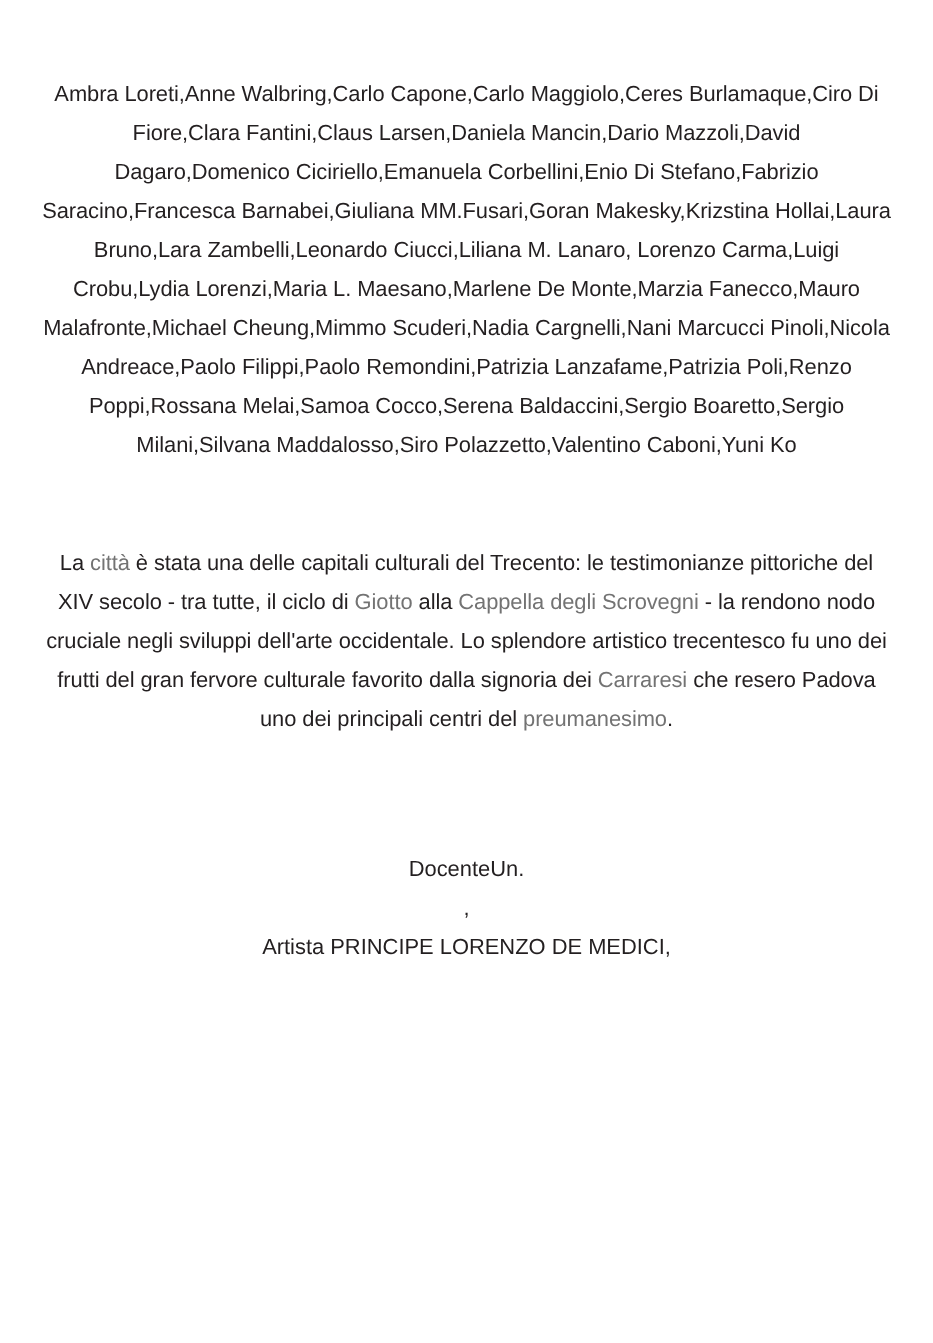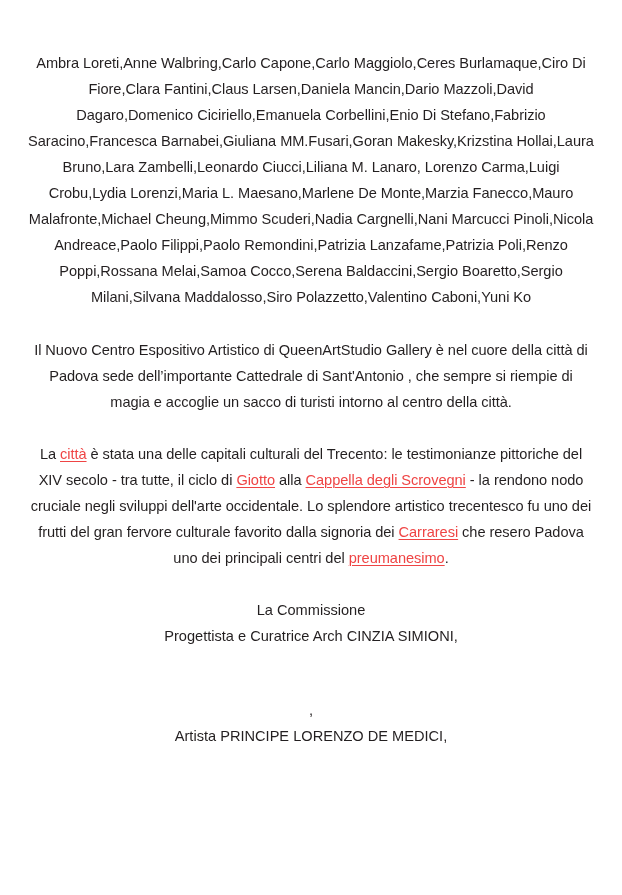--- a/index.html
+++ b/index.html
@@ -35,22 +35,21 @@
   .participants {
     margin-bottom: 0;
   }
 
   .gap-lg { height: 27px; }
   .gap-md { height: 26px; }
   .gap-sm { height: 22px; }
   .gap-line { height: 26px; }
 
   .link {
-    color: #ef4444;
-    text-decoration: underline;
+    color: #737373;
     text-underline-offset: 1.5px;
     text-decoration-thickness: 1px;
     cursor: pointer;
   }
 
   .commission {
     text-align: center;
     font-size: 14.6px;
     line-height: 26px;
   }
@@ -69,36 +68,32 @@
 </style>
 </head>
 <body>
 
 <div class="page">
 
   <p class="para participants">Ambra Loreti,Anne Walbring,Carlo Capone,Carlo Maggiolo,Ceres Burlamaque,Ciro Di Fiore,Clara Fantini,Claus Larsen,Daniela Mancin,Dario Mazzoli,David Dagaro,Domenico Ciciriello,Emanuela Corbellini,Enio Di Stefano,Fabrizio Saracino,Francesca Barnabei,Giuliana MM.Fusari,Goran Makesky,Krizstina Hollai,Laura Bruno,Lara Zambelli,Leonardo Ciucci,Liliana M. Lanaro, Lorenzo Carma,Luigi Crobu,Lydia Lorenzi,Maria L. Maesano,Marlene De Monte,Marzia Fanecco,Mauro Malafronte,Michael Cheung,Mimmo Scuderi,Nadia Cargnelli,Nani Marcucci Pinoli,Nicola Andreace,Paolo Filippi,Paolo Remondini,Patrizia Lanzafame,Patrizia Poli,Renzo Poppi,Rossana Melai,Samoa Cocco,Serena Baldaccini,Sergio Boaretto,Sergio Milani,Silvana Maddalosso,Siro Polazzetto,Valentino Caboni,Yuni Ko</p>
 
   <div class="gap-lg"></div>
 
-  <p class="para">Il Nuovo Centro Espositivo Artistico di QueenArtStudio Gallery è nel cuore della città di Padova sede dell’importante Cattedrale di Sant'Antonio , che sempre si riempie di magia e accoglie un sacco di turisti intorno al centro della città.</p>
 
   <div class="gap-md"></div>
 
   <p class="para"><span>La </span><a class="link">città</a><span> è stata una delle capitali culturali del Trecento: le testimonianze pittoriche del XIV secolo - tra tutte, il ciclo di </span><a class="link">Giotto</a><span> alla </span><a class="link">Cappella degli Scrovegni</a><span> - la rendono nodo cruciale negli sviluppi dell'arte occidentale. Lo splendore artistico trecentesco fu uno dei frutti del gran fervore culturale favorito dalla signoria dei </span><a class="link">Carraresi</a><span> che resero Padova uno dei principali centri del </span><a class="link">preumanesimo</a><span>.</span></p>
 
   <div class="gap-md"></div>
 
-  <div class="commission">
-    <div>La Commissione</div>
-    <div>Progettista e Curatrice Arch CINZIA SIMIONI,</div>
-  </div>
 
   <div class="gap-line"></div>
   <div class="gap-sm"></div>
 
   <div class="credits">
+    <div>DocenteUn.</div>
     <div class="comma-line">,</div>
     <div>Artista PRINCIPE LORENZO DE MEDICI,</div>
   </div>
 
   <div class="gap-md"></div>
 
 </div>
 
 </body></html>

